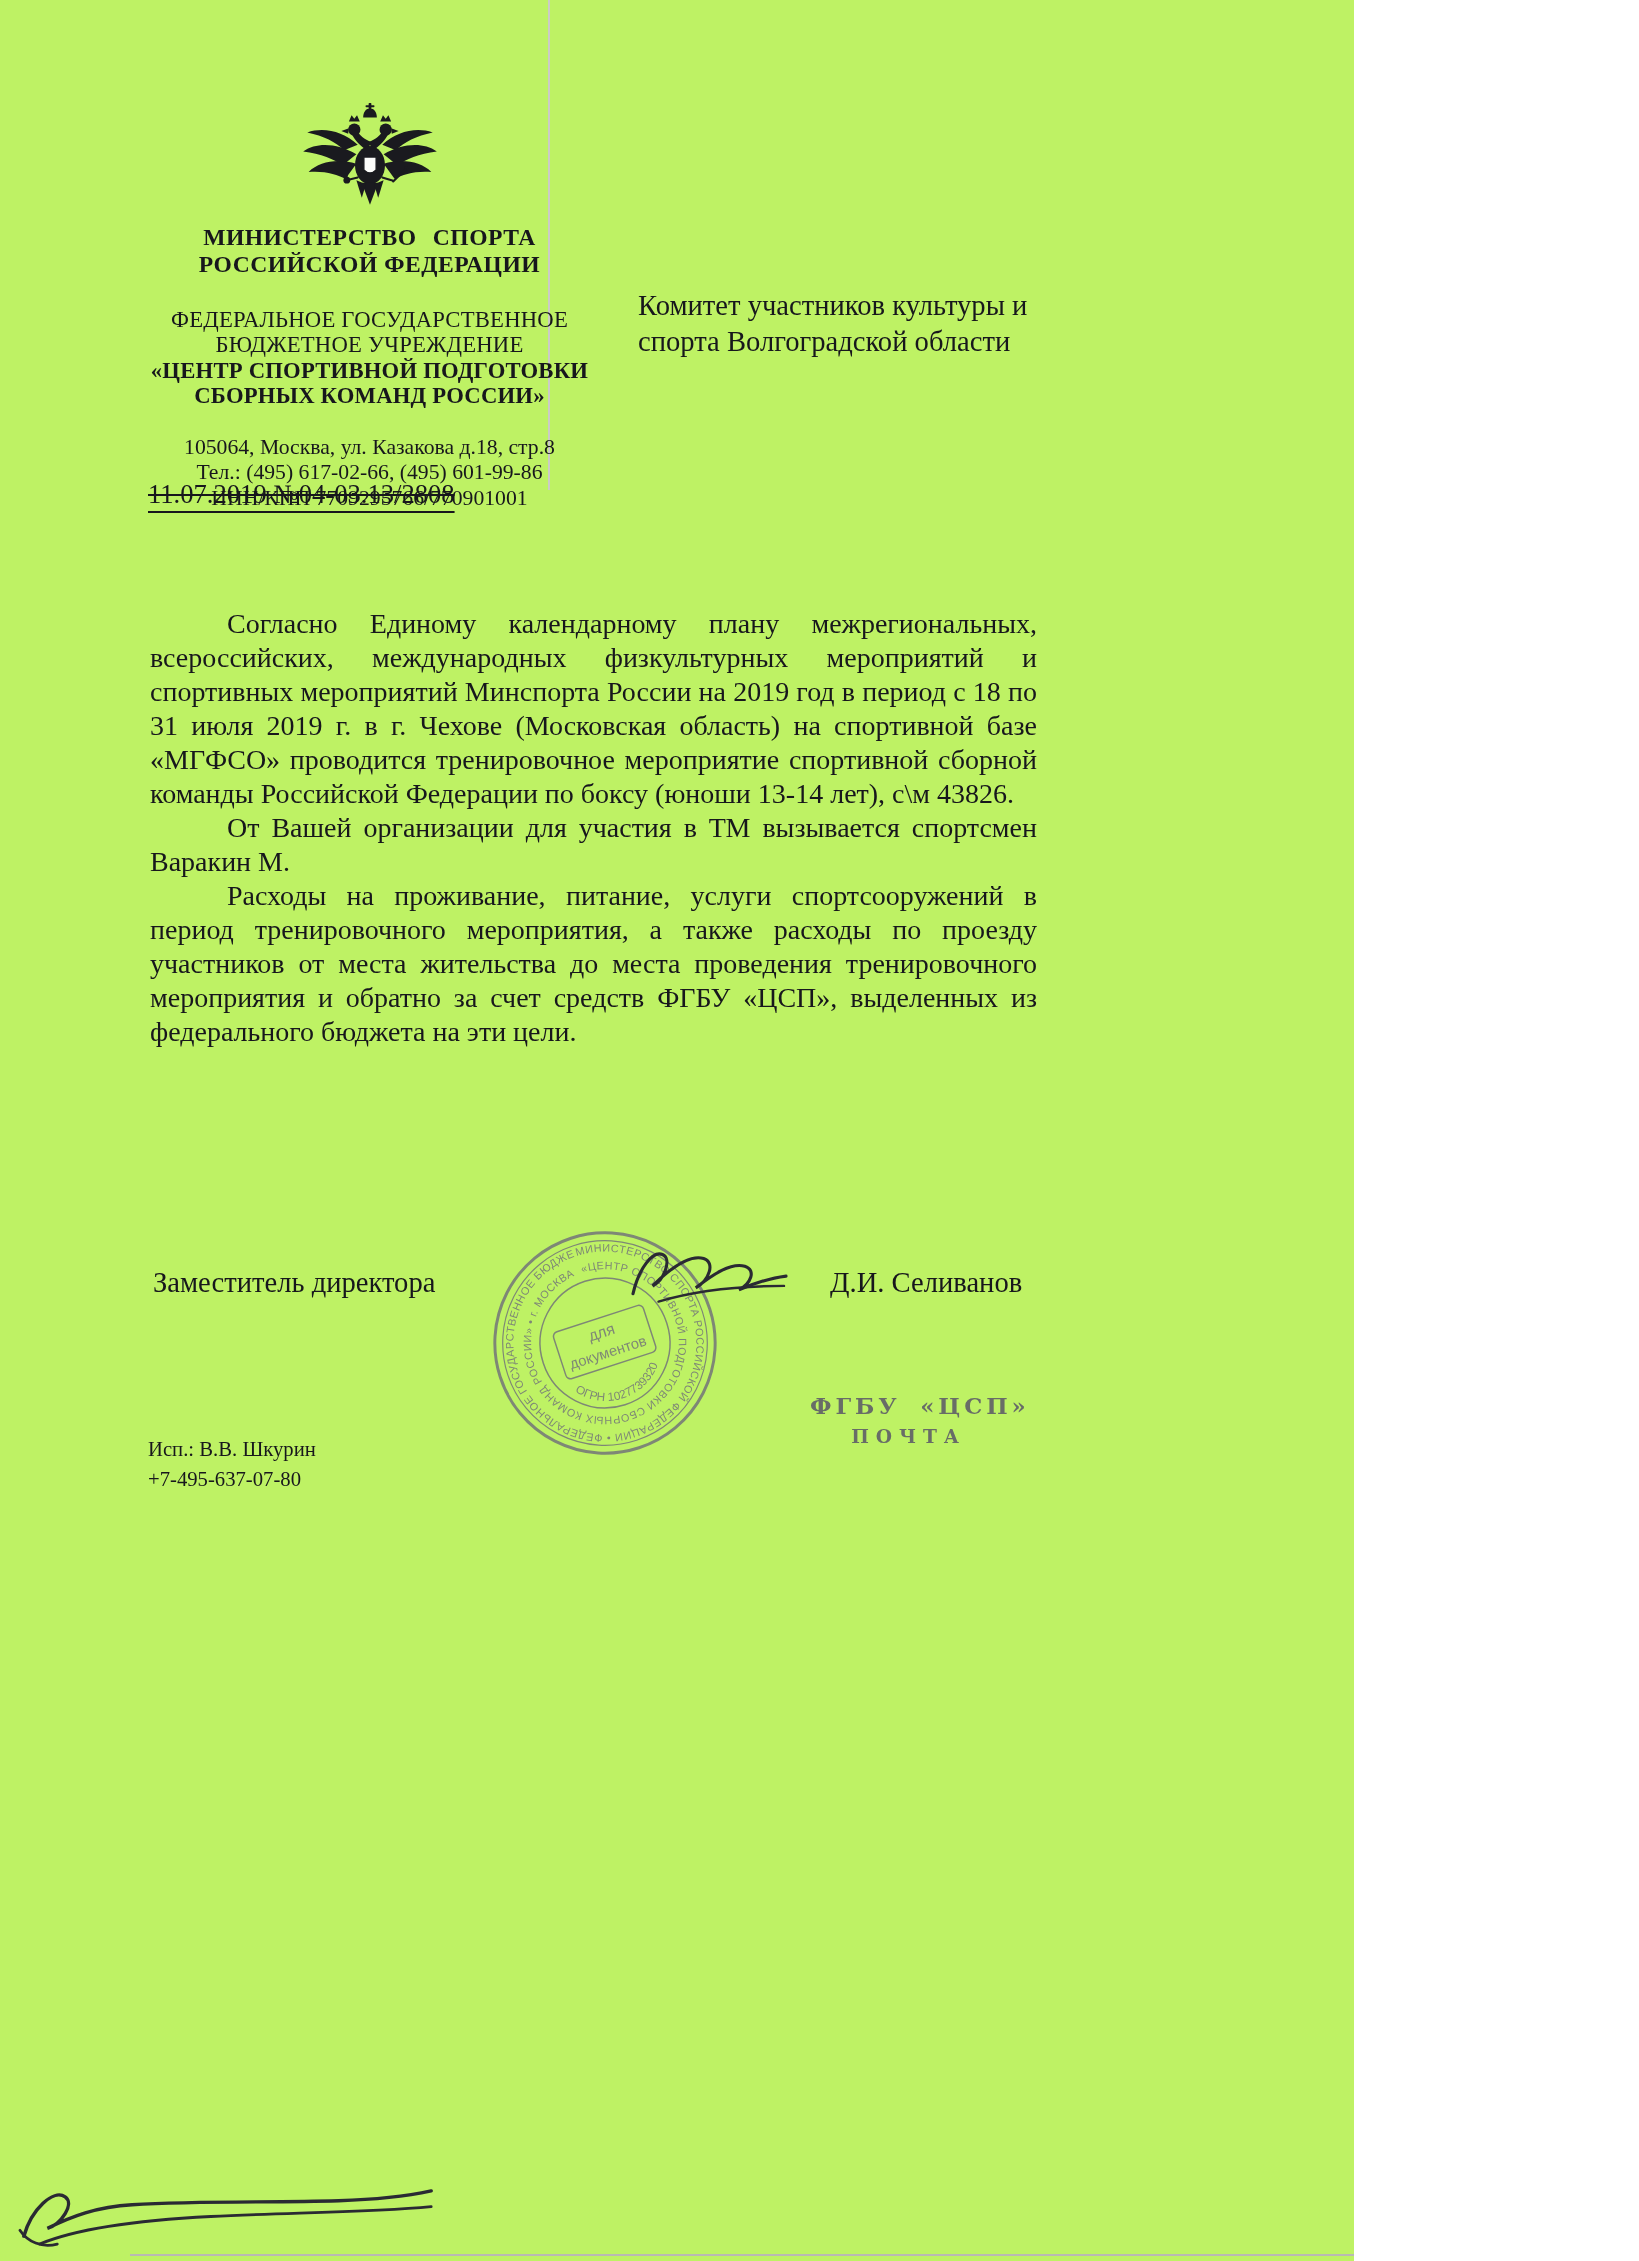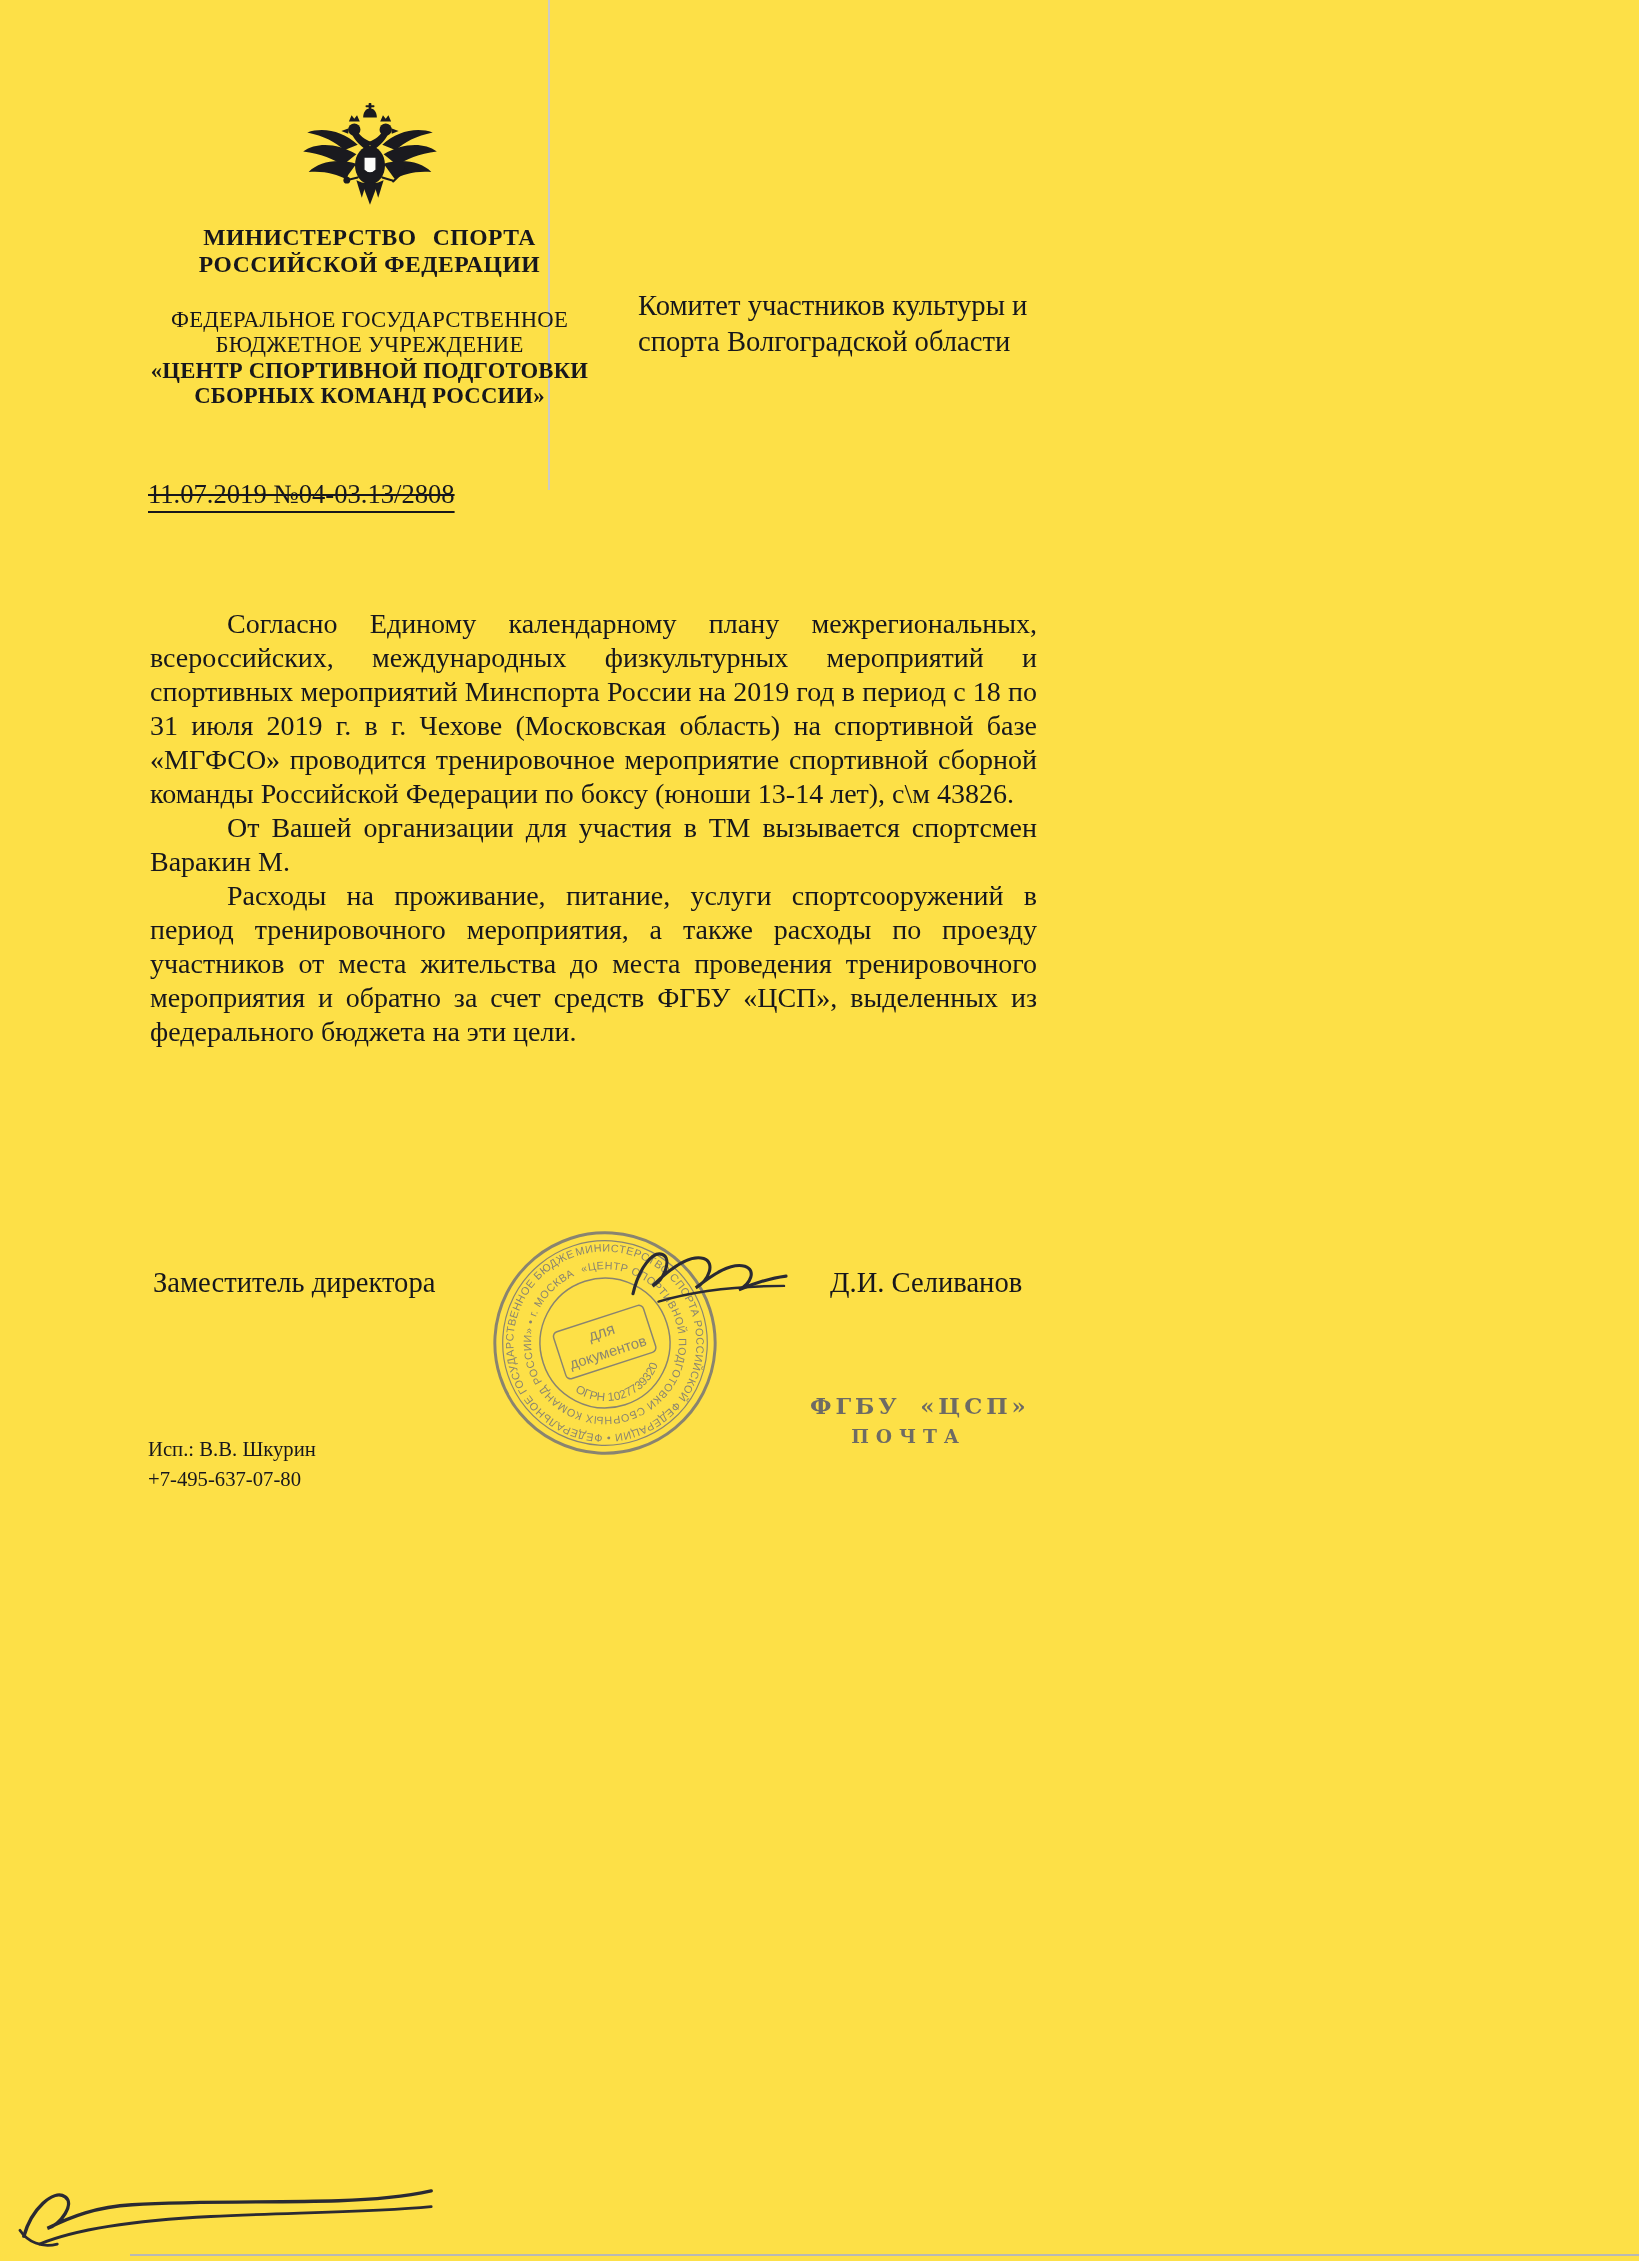--- a/index.html
+++ b/index.html
@@ -1,19 +1,19 @@
 <!DOCTYPE html>
 <html style="--ink: #17171c; --stamp_ink: #70707a; --signature_ink: #2a2a33; --mail_stamp_ink: #5f5f68;"><head>
 <meta charset="utf-8">
 <style>
   * { margin:0; padding:0; box-sizing:border-box; }
   html,body { background:#ffffff; }
   .page {
-    position:relative; width:1639px; height:2262px;
-    background:#fde047; overflow:hidden;
+    position:relative; width:1354px; height:2262px;
+    background:#bef264; overflow:hidden;
     font-family:"Liberation Serif","DejaVu Serif",serif;
     color:var(--ink,#17171c);
   }
   .fold-line { position:absolute; left:548px; top:0; width:2px; height:490px; background:#cbcbc5; }
 
   .letterhead { position:absolute; left:128px; top:100px; width:483px; text-align:center; }
   .emblem { width:150px; height:118px; display:block; margin:0 auto 5.9px auto; color:#1a1a1f; }
   .ministry { font-weight:bold; font-size:23.6px; line-height:27.6px; letter-spacing:0.5px; }
   .ministry .ws { word-spacing:9.9px; }
   .org { margin-top:27.6px; font-size:22.7px; line-height:25.6px; letter-spacing:0.2px; }
@@ -105,20 +105,25 @@
       <div>РОССИЙСКОЙ ФЕДЕРАЦИИ</div>
     </div>
 
     <div class="org">
       <div>ФЕДЕРАЛЬНОЕ ГОСУДАРСТВЕННОЕ</div>
       <div>БЮДЖЕТНОЕ УЧРЕЖДЕНИЕ</div>
       <div class="b">«ЦЕНТР СПОРТИВНОЙ ПОДГОТОВКИ</div>
       <div class="b">СБОРНЫХ КОМАНД РОССИИ»</div>
     </div>
 
+    <div class="contacts">
+      <div>105064, Москва, ул. Казакова д.18, стр.8</div>
+      <div>Тел.: (495) 617-02-66, (495) 601-99-86</div>
+      <div>ИНН/КПП 7709295766/770901001</div>
+    </div>
   </div>
 
   <div class="ref">11.07.2019 №04-03.13/2808</div>
 
   <div class="recipient">
     <div>Комитет участников культуры и</div>
     <div>спорта Волгоградской области</div>
   </div>
 
   <div class="body-text">

